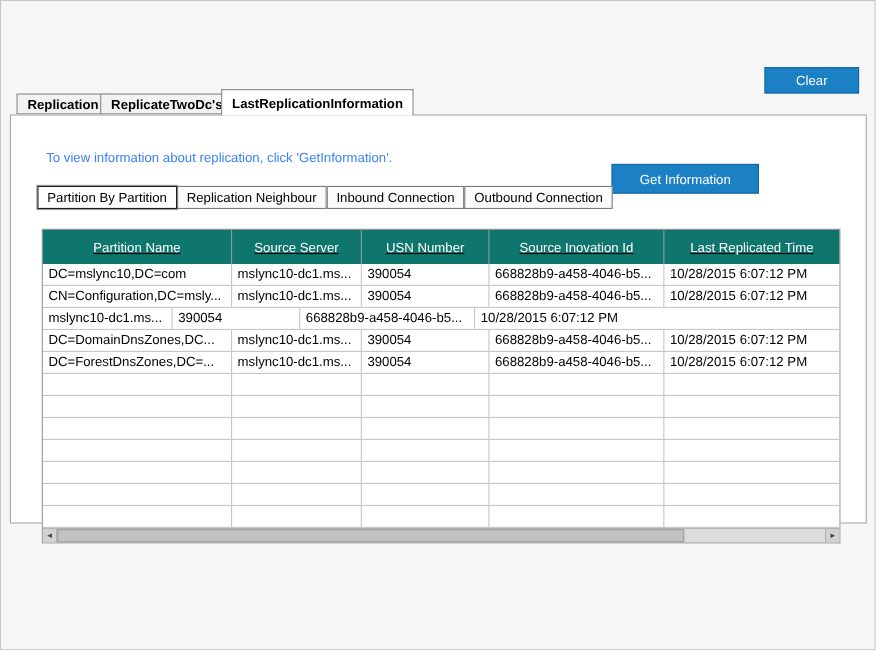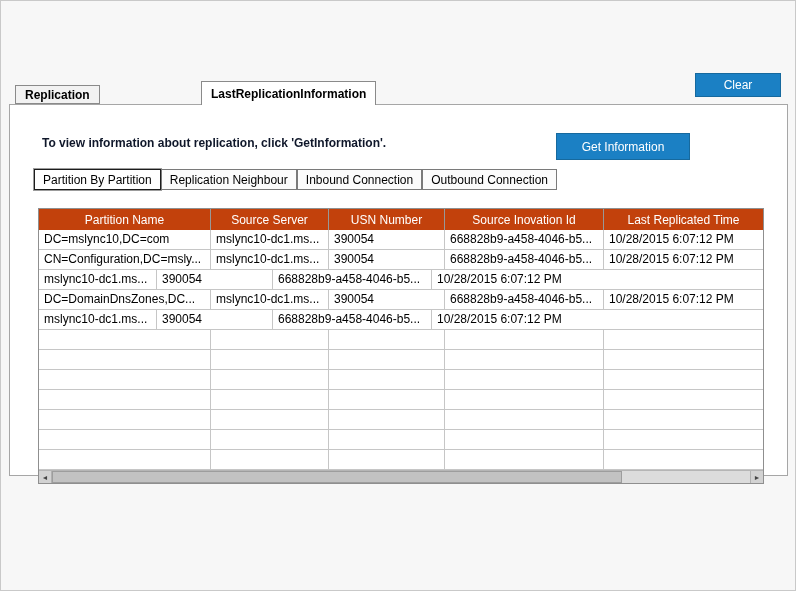--- a/index.html
+++ b/index.html
@@ -1,37 +1,37 @@
 <!DOCTYPE html>
 <html><head>
 <meta charset="utf-8">
 <style>
   html,body{margin:0;padding:0;}
   body{font-family:"Liberation Sans",sans-serif;background:#ffffff;}
   .window{position:relative;width:794px;height:589px;background:#f7f7f7;border:1px solid #c9c9c9;overflow:hidden;}
   .page-title{position:absolute;left:8px;top:5px;font-size:16px;font-weight:bold;color:#000;}
   .btn{display:flex;align-items:center;justify-content:center;color:#fff;font-size:12px;cursor:default;border:1px solid #16699e;}
-  .clear-btn{position:absolute;left:694px;top:72px;width:84px;height:22px;}
+  .clear-btn{position:absolute;left:694px;top:60px;width:84px;height:22px;}
   
   .tab{position:absolute;display:flex;align-items:center;padding:0 9px;font-size:12px;color:#000;background:#f2f2f2;border:1px solid #8a8a8a;height:19px;top:84px;box-sizing:border-box;font-weight:bold;}
   .tab.active{top:80px;height:24px;background:#ffffff;border-bottom:none;z-index:3;}
   .tab-replication{left:14px;}
   .tab-two{left:90px;}
   .tab-last{left:200px;}
   
   .panel{position:absolute;left:8px;top:103px;width:779px;height:372px;background:#ffffff;border:1px solid #a6a6a6;box-sizing:border-box;z-index:1;}
-  .instruction{position:absolute;left:32px;top:31px;font-size:12px;color:#0f172a;font-weight:bold;}
+  .instruction{position:absolute;left:32px;top:31px;font-size:12px;color:#3b82f6;}
   .getinfo-btn{position:absolute;left:546px;top:28px;width:132px;height:25px;}
   
   .subtabs{position:absolute;left:24px;top:64px;display:flex;gap:0;}
   .subtab{display:flex;align-items:center;padding:0 8px;height:21px;font-size:12px;background:#fbfbfb;border:1px solid #7a7a7a;box-sizing:border-box;}
   .subtab.active{border:1px solid #1c1c1c;box-shadow:0 0 0 1px #9c9c9c;background:#ffffff;}
   
   .grid{position:absolute;left:28px;top:103px;width:726px;border:1px solid #8f8f8f;background:#ffffff;box-sizing:border-box;}
-  .grid-header{display:flex;height:21px;background:#c2410c;}
+  .grid-header{display:flex;height:31px;background:#0f766e;text-decoration:underline;}
   .hcell{display:flex;align-items:center;justify-content:center;color:#ffffff;font-size:12px;border-right:1px solid #989898;box-sizing:border-box;overflow:hidden;white-space:nowrap;}
   .hcell:last-child{border-right:none;}
   .grow{display:flex;height:19px;background:#ffffff;border-bottom:1px solid #c6c6c6;}
   .cell{font-size:12px;color:#000;padding:2px 5px 0 5px;border-right:1px solid #c6c6c6;box-sizing:border-box;overflow:hidden;white-space:nowrap;}
   .cell:last-child{border-right:none;}
   .c0{width:172px;}.c1{width:118px;}.c2{width:116px;}.c3{width:159px;}.c4{width:159px;}
   
   .hscroll{position:relative;height:12px;background:#dcdcdc;border-top:1px solid #b5b5b5;}
   .scroll-arrow{position:absolute;top:0;width:12px;height:12px;display:flex;align-items:center;justify-content:center;font-size:7px;color:#444;background:#d2d2d2;}
   .scroll-left{left:0;border-right:1px solid #b0b0b0;}
@@ -40,27 +40,28 @@
 </style>
 </head>
 <body>
 
 <div class="window">
 
 
   <div class="btn clear-btn" style="background:#1b80c4;">Clear</div>
 
   <div class="tab tab-replication">Replication</div>
+  <div class="tab tab-two">ReplicateTwoDc's</div>
   <div class="tab active tab-last">LastReplicationInformation</div>
 
   <div class="panel">
 
     <div class="instruction">To view information about replication, click 'GetInformation'.</div>
 
-    <div class="btn getinfo-btn" style="background:#1b80c4;">Get Information</div>
+    <div class="btn getinfo-btn" style="background:#1b80c4;margin-top:16px;">Get Information</div>
 
     <div class="subtabs">
       <div class="subtab active">Partition By Partition</div>
       <div class="subtab">Replication Neighbour</div>
       <div class="subtab">Inbound Connection</div>
       <div class="subtab">Outbound Connection</div>
     </div>
 
     <div class="grid">
       <div class="grid-header">
@@ -92,20 +93,21 @@
             <div class="cell c4">10/28/2015 6:07:12 PM</div>
           </div>
           <div class="grow">
             <div class="cell c0">DC=DomainDnsZones,DC...</div>
             <div class="cell c1">mslync10-dc1.ms...</div>
             <div class="cell c2">390054</div>
             <div class="cell c3">668828b9-a458-4046-b5...</div>
             <div class="cell c4">10/28/2015 6:07:12 PM</div>
           </div>
           <div class="grow">
+            <div class="cell c0">DC=ForestDnsZones,DC=...</div>
             <div class="cell c1">mslync10-dc1.ms...</div>
             <div class="cell c2">390054</div>
             <div class="cell c3">668828b9-a458-4046-b5...</div>
             <div class="cell c4">10/28/2015 6:07:12 PM</div>
           </div>
           <div class="grow">
             <div class="cell c0"></div>
             <div class="cell c1"></div>
             <div class="cell c2"></div>
             <div class="cell c3"></div>

